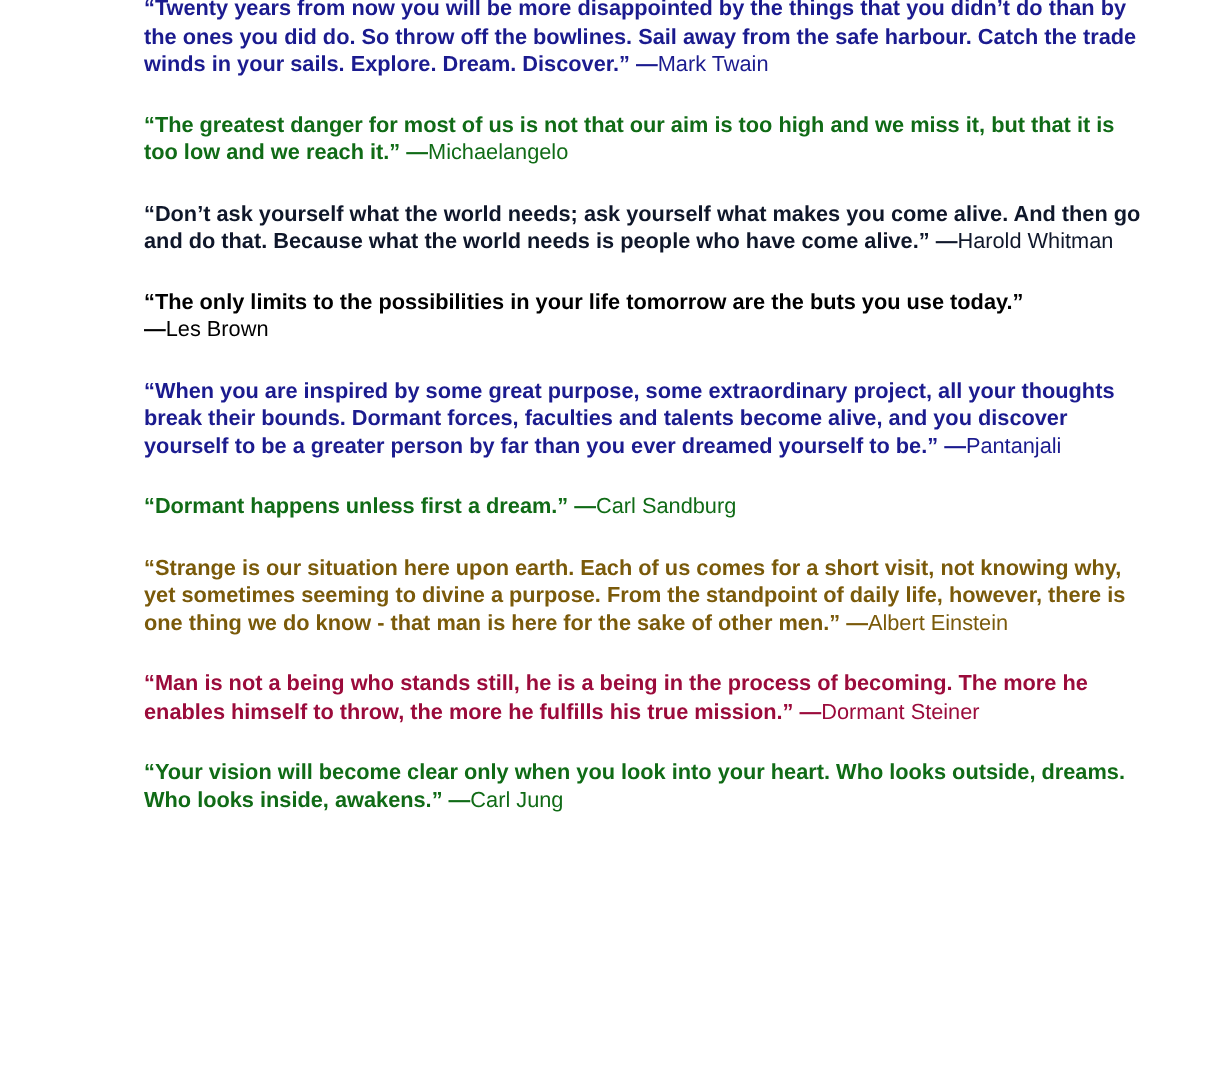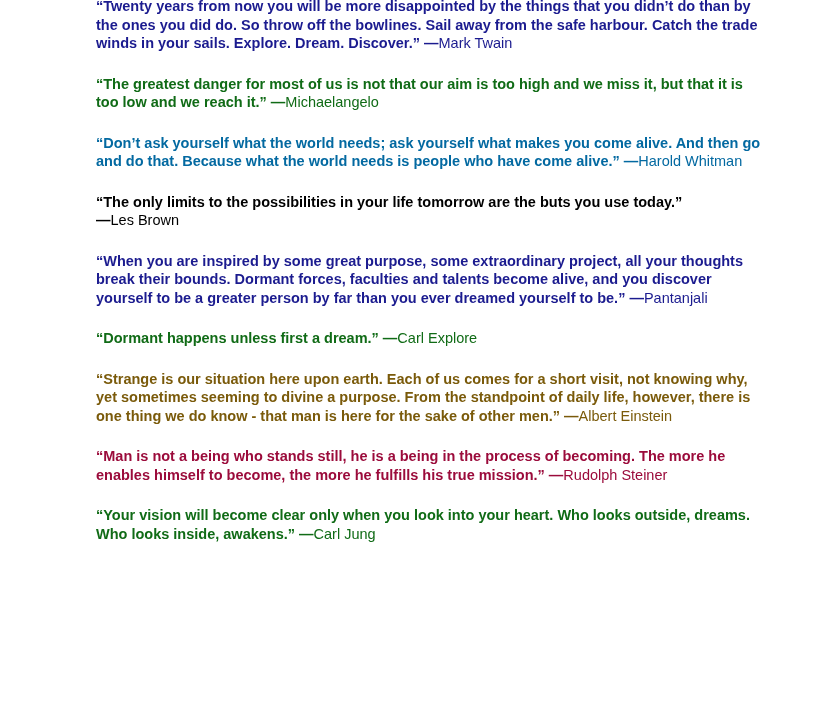--- a/index.html
+++ b/index.html
@@ -37,20 +37,20 @@
   .dash {
     font-weight: bold;
   }
 </style>
 </head>
 <body style="background: rgb(255, 255, 255);">
 
 <div id="quote-list">
     <p class="quote-block" style="color: rgb(27, 27, 143);"><span class="quote-text">“Twenty years from now you will be more disappointed by the things that you didn’t do than by the ones you did do. So throw off the bowlines. Sail away from the safe harbour. Catch the trade winds in your sails. Explore. Dream. Discover.”</span> <span class="quote-attrib"><span class="dash">—</span><span>Mark Twain</span></span></p>
     <p class="quote-block" style="color: rgb(16, 107, 22);"><span class="quote-text">“The greatest danger for most of us is not that our aim is too high and we miss it, but that it is too low and we reach it.”</span> <span class="quote-attrib"><span class="dash">—</span><span>Michaelangelo</span></span></p>
-    <p class="quote-block" style="color: #0369a1;"><span class="quote-text">“Don’t ask yourself what the world needs; ask yourself what makes you come alive. And then go and do that. Because what the world needs is people who have come alive.”</span> <span class="quote-attrib"><span class="dash">—</span><span>Harold Whitman</span></span></p>
+    <p class="quote-block" style="color: #0f172a;"><span class="quote-text">“Don’t ask yourself what the world needs; ask yourself what makes you come alive. And then go and do that. Because what the world needs is people who have come alive.”</span> <span class="quote-attrib"><span class="dash">—</span><span>Harold Whitman</span></span></p>
     <p class="quote-block" style="color: #000000;"><span class="quote-text">“The only limits to the possibilities in your life tomorrow are the buts you use today.”</span> <span class="quote-attrib"><span class="dash">—</span><span>Les Brown</span></span></p>
     <p class="quote-block" style="color: rgb(27, 27, 143);"><span class="quote-text">“When you are inspired by some great purpose, some extraordinary project, all your thoughts break their bounds. Dormant forces, faculties and talents become alive, and you discover yourself to be a greater person by far than you ever dreamed yourself to be.”</span> <span class="quote-attrib"><span class="dash">—</span><span>Pantanjali</span></span></p>
-    <p class="quote-block" style="color: rgb(16, 107, 22);"><span class="quote-text">“Dormant happens unless first a dream.”</span> <span class="quote-attrib"><span class="dash">—</span><span>Carl Explore</span></span></p>
+    <p class="quote-block" style="color: rgb(16, 107, 22);"><span class="quote-text">“Dormant happens unless first a dream.”</span> <span class="quote-attrib"><span class="dash">—</span><span>Carl Sandburg</span></span></p>
     <p class="quote-block" style="color: rgb(122, 90, 10);"><span class="quote-text">“Strange is our situation here upon earth. Each of us comes for a short visit, not knowing why, yet sometimes seeming to divine a purpose. From the standpoint of daily life, however, there is one thing we do know - that man is here for the sake of other men.”</span> <span class="quote-attrib"><span class="dash">—</span><span>Albert Einstein</span></span></p>
-    <p class="quote-block" style="color: rgb(155, 11, 59);"><span class="quote-text">“Man is not a being who stands still, he is a being in the process of becoming. The more he enables himself to become, the more he fulfills his true mission.”</span> <span class="quote-attrib"><span class="dash">—</span><span>Rudolph Steiner</span></span></p>
+    <p class="quote-block" style="color: rgb(155, 11, 59);"><span class="quote-text">“Man is not a being who stands still, he is a being in the process of becoming. The more he enables himself to throw, the more he fulfills his true mission.”</span> <span class="quote-attrib"><span class="dash">—</span><span>Dormant Steiner</span></span></p>
     <p class="quote-block" style="color: rgb(16, 107, 22);"><span class="quote-text">“Your vision will become clear only when you look into your heart. Who looks outside, dreams. Who looks inside, awakens.”</span> <span class="quote-attrib"><span class="dash">—</span><span>Carl Jung</span></span></p>
   </div>
 
 </body></html>

